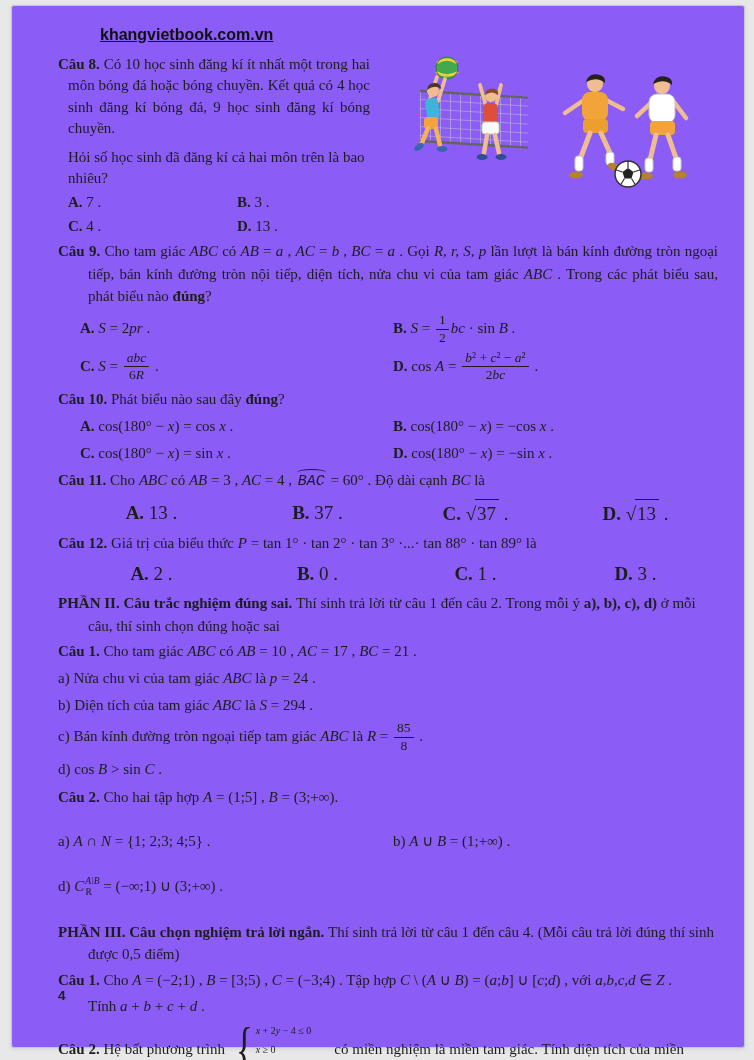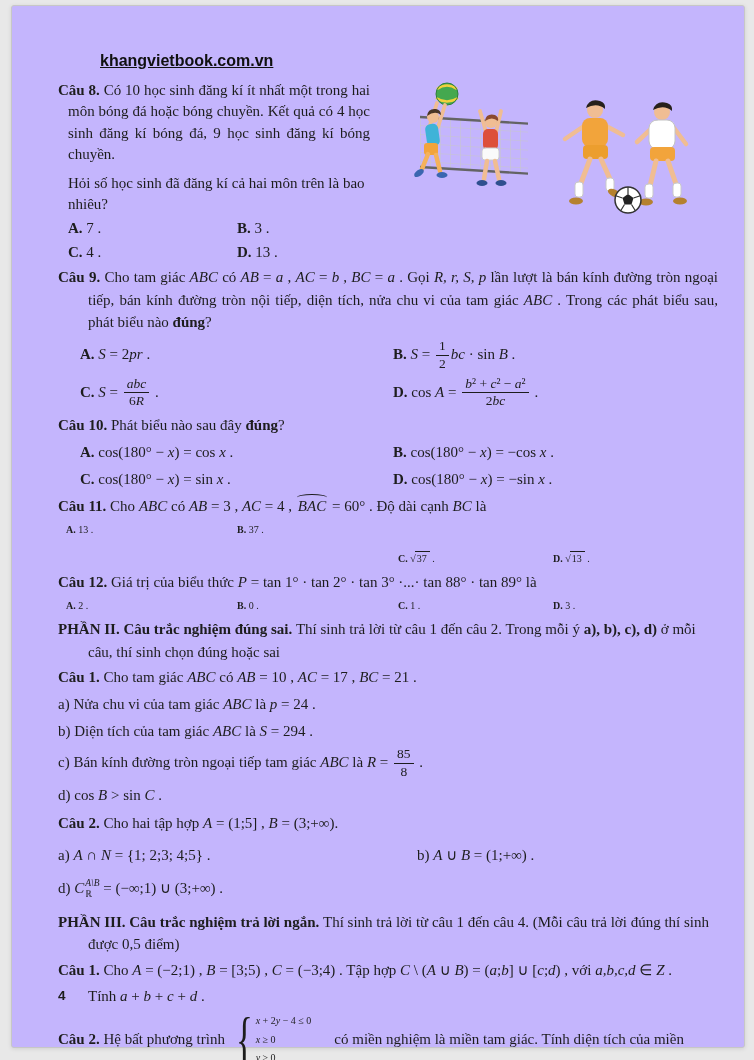--- a/index.html
+++ b/index.html
@@ -3,45 +3,45 @@
 <meta charset="utf-8">
 <style>
   html,body{margin:0;padding:0;}
   body{
     width:754px;height:1060px;position:relative;overflow:hidden;
     background:#e8e8e8;
     font-family:"Liberation Serif",serif;color:#1d1d1d;
   }
   .sheet{
     position:absolute;left:11px;top:5px;width:734px;height:1043px;
-    background:#c4b5fd;border:1px solid #c7c7c7;border-radius:3px;
+    background:#8b5cf6;border:1px solid #c7c7c7;border-radius:3px;
     box-shadow:0 1px 4px rgba(0,0,0,.10);
-    box-sizing:border-box;padding:46px 26px 0 46px;
+    box-sizing:border-box;padding:20px 26px 0 46px;
   }
   .site{
     font-family:"Liberation Sans",sans-serif;font-weight:bold;font-size:16px;
     text-decoration:underline;margin-left:42px;color:#101010;display:inline-block;
   }
   i{font-style:italic;}
   b{font-weight:bold;}
   .q{margin:3px 0;padding-left:30px;text-indent:-30px;line-height:1.5;font-size:15px;}
   .just{text-align:justify;}
   .opts2{display:grid;grid-template-columns:313px 1fr;padding-left:22px;margin:5px 0;font-size:15px;line-height:1.45;align-items:center;}
-  .opts4{display:grid;grid-template-columns:171px 161px 155px 1fr;padding-left:8px;margin:5px 0;font-size:10px;line-height:1.45;}
-  .subrow{display:grid;grid-template-columns:335px 1fr;margin:11px 0;font-size:15px;line-height:1.45;align-items:center;gap:24px;}
+  .opts4{display:grid;grid-template-columns:171px 161px 155px 1fr;padding-left:8px;margin:5px 0;font-size:19px;line-height:1.45;text-align:center;}
+  .subrow{display:grid;grid-template-columns:335px 1fr;margin:23px 0;font-size:15px;line-height:1.45;align-items:center;}
   .subline{margin:5px 0;font-size:15px;line-height:1.45;}
   .indent2{padding-left:30px;}
   
   .frac{display:inline-flex;flex-direction:column;text-align:center;vertical-align:middle;line-height:1.1;font-size:13.5px;margin:0 2px;}
   .fn{border-bottom:1.2px solid #1d1d1d;padding:0 3px 1px;}
   .fd{padding:1px 3px 0;}
   .sq{display:inline-flex;align-items:baseline;}
   .sq-g{letter-spacing:-1px;}
-  .sq-i{border-top:1.3px solid #1d1d1d;padding:0 3px 0 2px;margin-top:28px;}
-  .arc{position:relative;font-style:italic;padding:0 2px;}
+  .sq-i{border-top:1.3px solid #1d1d1d;padding:0 3px 0 2px;}
+  .arc{position:relative;font-style:italic;padding:0 2px;font-family:Liberation Mono, monospace;}
   .arc::before{content:"";position:absolute;left:1px;right:1px;top:-4px;height:6px;
     border-top:1.6px solid #1d1d1d;border-radius:50% 50% 0 0;}
   .ss{display:inline-flex;align-items:center;}
   .ss-st{display:inline-flex;flex-direction:column;font-size:9.5px;line-height:1.1;margin-left:1px;}
   .sys{display:inline-flex;align-items:center;margin:0 4px;vertical-align:middle;}
   .sys-brace{font-size:64px;line-height:.85;font-weight:400;transform:scaleX(.55);margin-right:-4px;color:#1d1d1d;}
   .sys-rows{display:inline-flex;flex-direction:column;gap:4px;font-size:10px;text-align:left;}
   
   .q8{display:flex;margin-top:10px;gap:20px;}
   .q8-left{width:392px;}
@@ -234,21 +234,21 @@
     <span>d) <span class="ss">
           <i>C</i>
           <span class="ss-st">
             <i>A\B</i>
             <span>ℝ</span>
           </span>
         </span> = (−∞;1) ∪ (3;+∞) .</span>
   </div>
 
   
-  <div class="q"><b>PHẦN III. Câu trắc nghiệm trả lời ngắn. </b>Thí sinh trả lời từ câu 1 đến câu 4. (Mỗi câu trả lời đúng thí sinh được 0,5 điểm)</div>
+  <div class="q"><b>PHẦN III. Câu chọn nghiệm trả lời ngắn. </b>Thí sinh trả lời từ câu 1 đến câu 4. (Mỗi câu trả lời đúng thí sinh được 0,5 điểm)</div>
 
   <div class="q"><b>Câu 1. </b>Cho <i>A</i> = (−2;1) , <i>B</i> = [3;5) , <i>C</i> = (−3;4) . Tập hợp <i>C</i> \ (<i>A</i> ∪ <i>B</i>) = (<i>a</i>;<i>b</i>] ∪ [<i>c</i>;<i>d</i>) , với <i>a,b,c,d</i> ∈ <i>Z</i> .</div>
   <div class="subline indent2">Tính <i>a</i> + <i>b</i> + <i>c</i> + <i>d</i> .</div>
 
   <div class="subline" style="display:flex;align-items:center;margin:4px 0;">
     <span><b>Câu 2. </b>Hệ bất phương trình</span>
     <span class="sys">
         <span class="sys-brace">{</span>
         <span class="sys-rows">
           <span class="sys-row"><i>x</i> + 2<i>y</i> − 4 ≤ 0</span>

